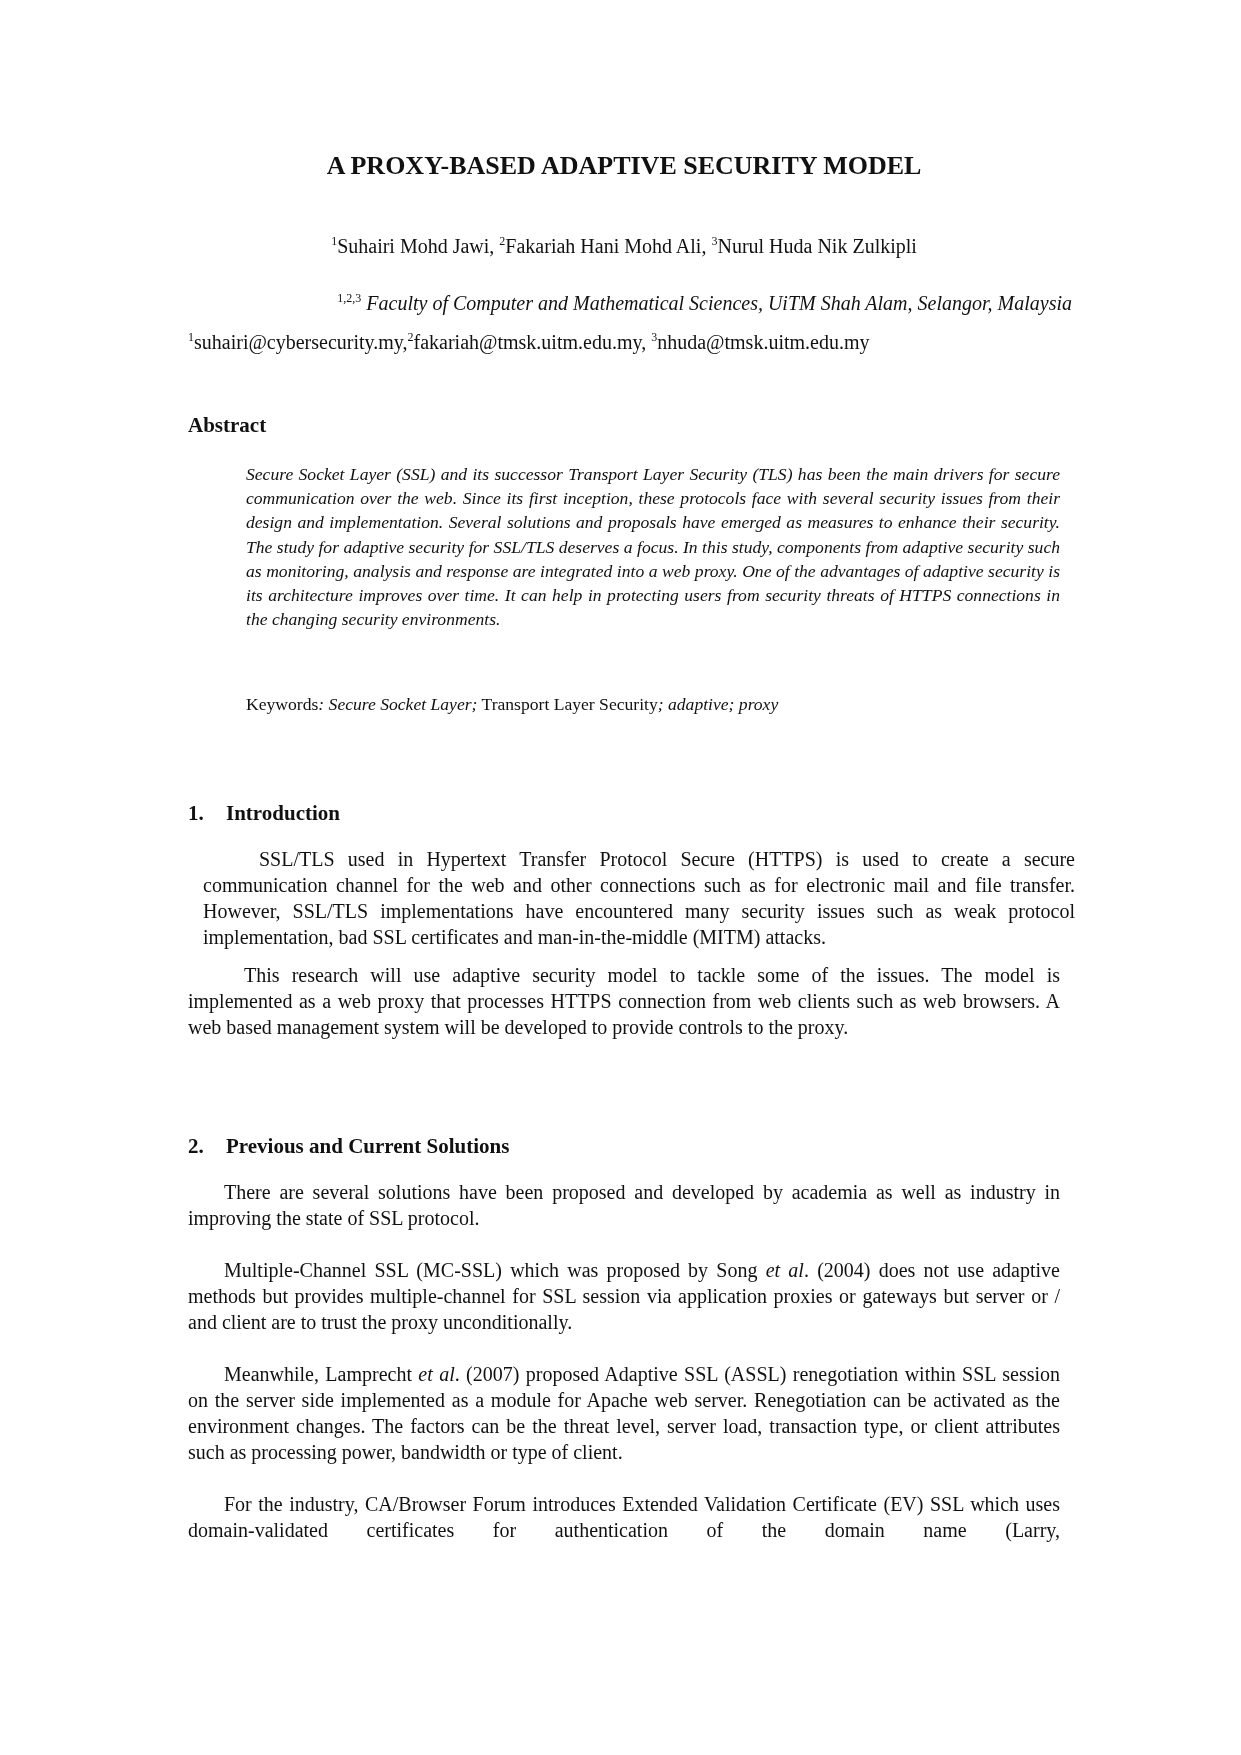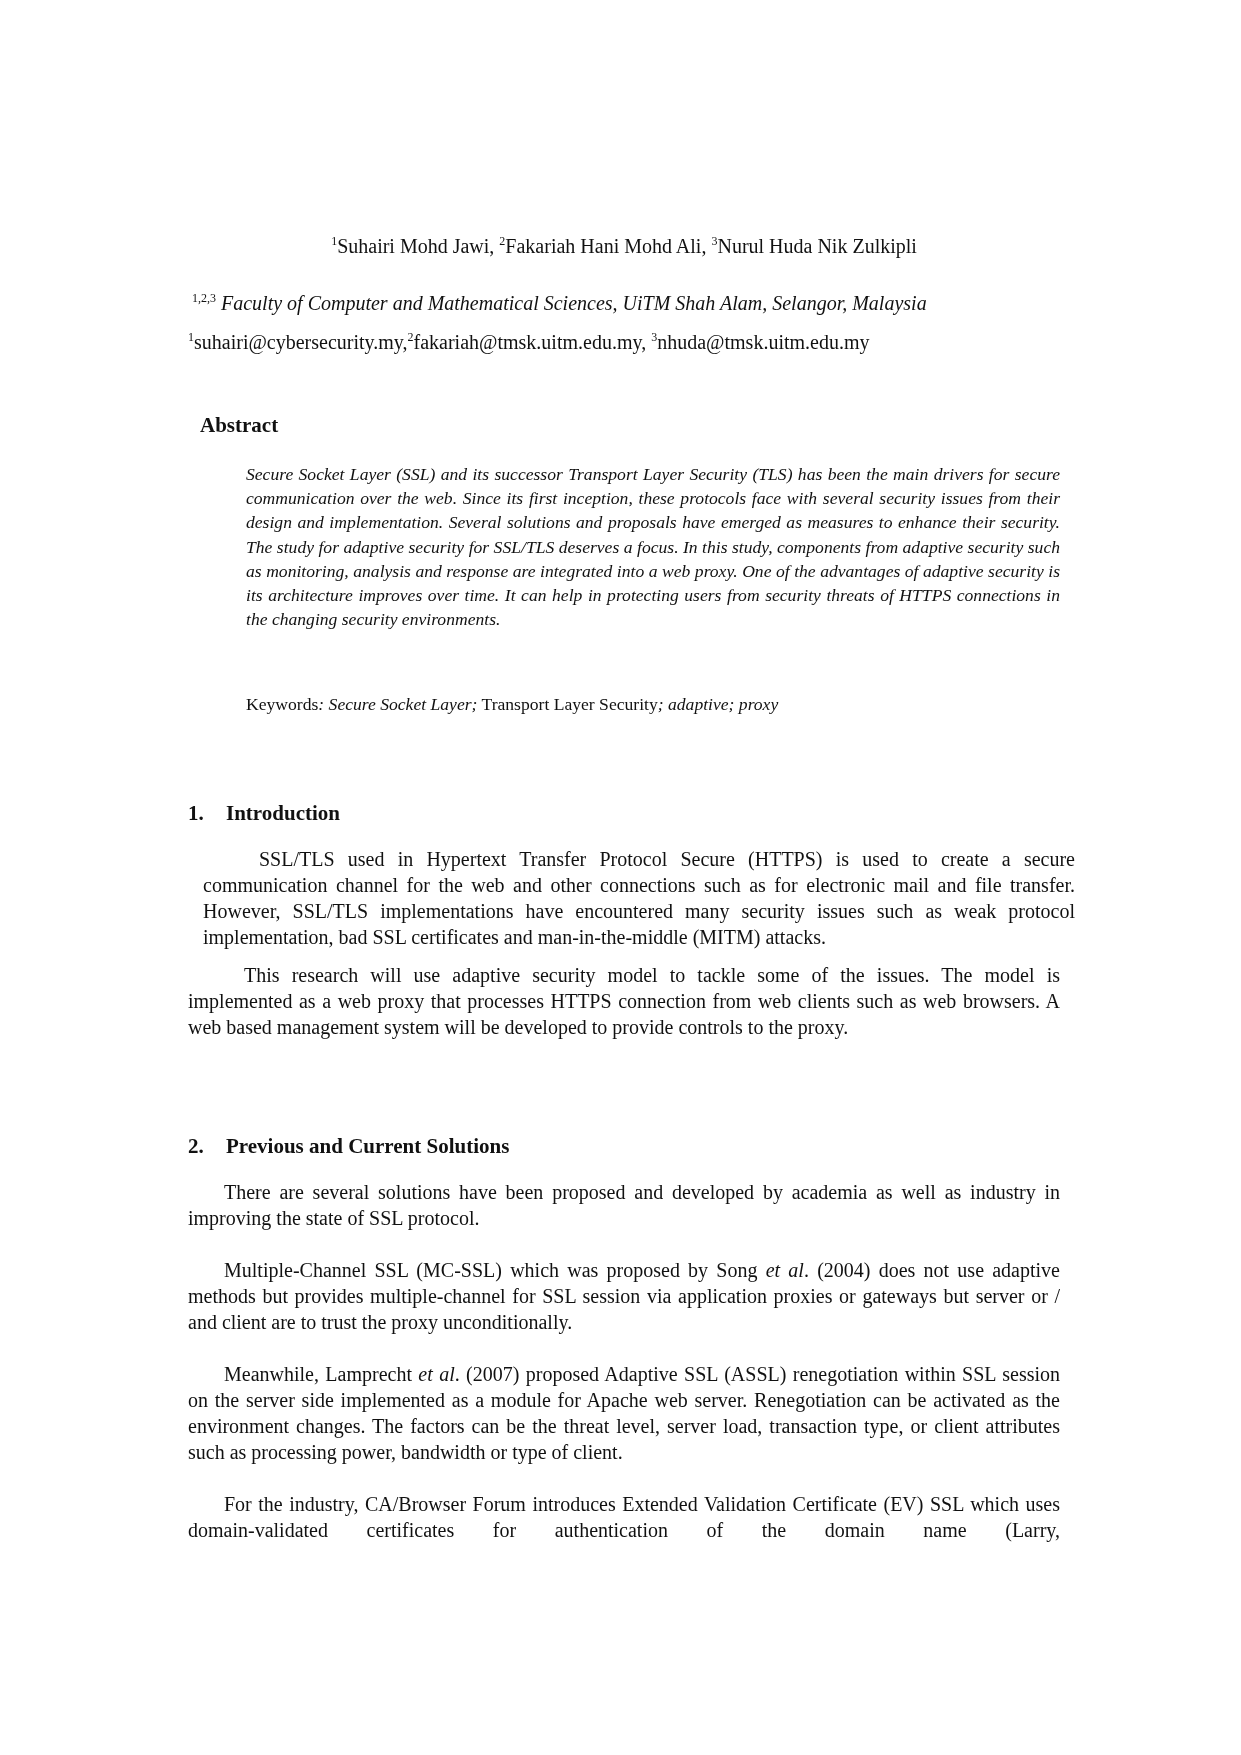--- a/index.html
+++ b/index.html
@@ -7,25 +7,25 @@
     width: 1241px; height: 1755px; position: relative; overflow: hidden;
     font-family: "Liberation Serif", "DejaVu Serif", serif; color: #111;
   }
   .page { position: absolute; left: 188px; top: 0; width: 872px; }
   .title {
     position: absolute; left: 0; top: 150px; width: 872px; text-align: center;
     font-weight: bold; font-size: 26px; line-height: 32px; letter-spacing: 0px;
   }
   .title div { white-space: nowrap; }
   .authors { position: absolute; left: 0; top: 229px; width: 872px; text-align: center; font-size: 20px; line-height: 24px; }
-  .affil { position: absolute; left: 4px; top: 286px; width: 872px; text-align: left; font-size: 20px; font-style: italic; line-height: 24px; }
+  .affil { position: absolute; left: 12px; top: 286px; width: 872px; text-align: right; font-size: 20px; font-style: italic; line-height: 24px; }
   .affil sup, .authors sup, .emails sup { font-size: 12px; font-style: normal; vertical-align: 8px; }
   .emails { position: absolute; left: 0; top: 325px; width: 872px; text-align: left; font-size: 20px; line-height: 24px; }
   h2 { margin: 0; font-size: 21px; font-weight: bold; line-height: 26px; }
-  .abs-h { position: absolute; left: 12px; top: 412px; }
+  .abs-h { position: absolute; left: 0; top: 412px; }
   .abs-body {
     position: absolute; left: 58px; top: 462px; width: 814px;
     font-style: italic; font-size: 17.6px; line-height: 24.2px; text-align: justify;
   }
   .keywords { position: absolute; left: 58px; top: 692px; font-size: 17.6px; line-height: 24px; white-space: nowrap; }
   .keywords i { font-style: italic; }
   .sec { position: absolute; left: 0; width: 872px; }
   .sec h2 { display: flex; }
   .sec h2 .num { width: 38px; }
   p.body {
@@ -41,20 +41,21 @@
   .s2p2 { top: 1257px; }
   .s2p3 { top: 1361px; }
   .s2p4 { top: 1491px; }
 </style>
 </head>
 <body>
 
 <div class="page">
 
   <div class="title">
+    <div>A PROXY-BASED ADAPTIVE SECURITY MODEL</div>
   </div>
 
   <div class="authors">
     <sup>1</sup><span>Suhairi Mohd Jawi, </span><sup>2</sup><span>Fakariah Hani Mohd Ali, </span><sup>3</sup><span>Nurul Huda Nik Zulkipli</span>
   </div>
 
   <div class="affil">
     <sup>1,2,3</sup><span> Faculty of Computer and Mathematical Sciences, UiTM Shah Alam,  Selangor, Malaysia</span>
   </div>
 

